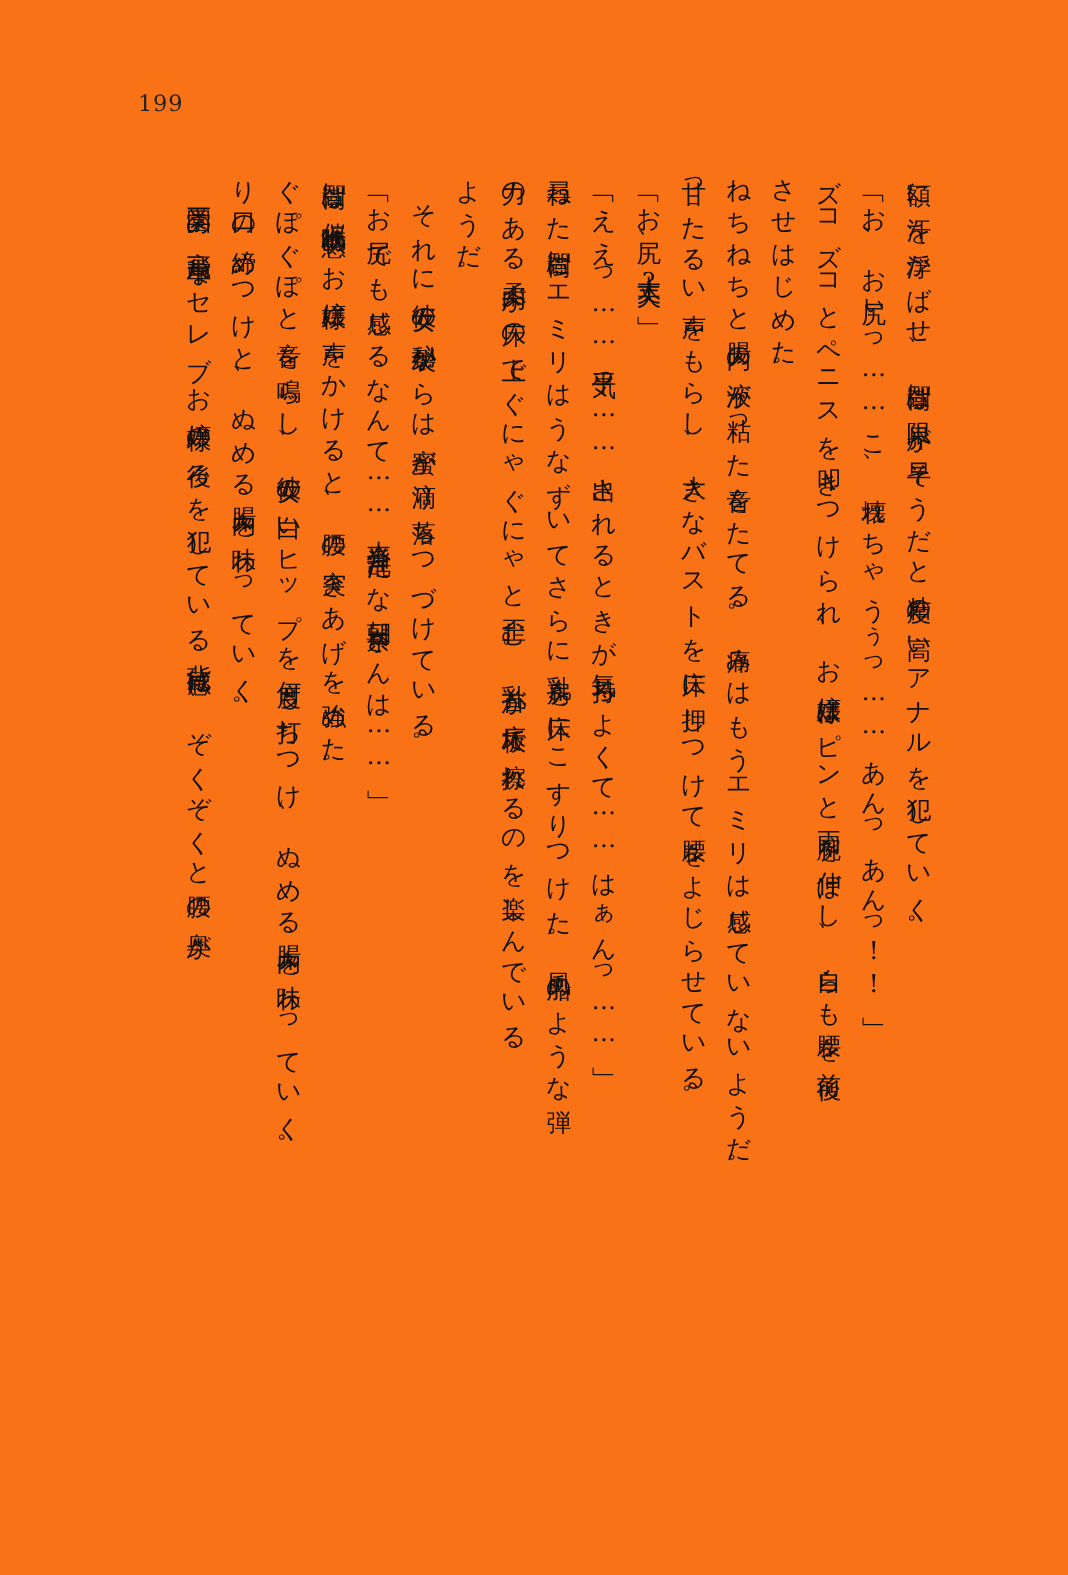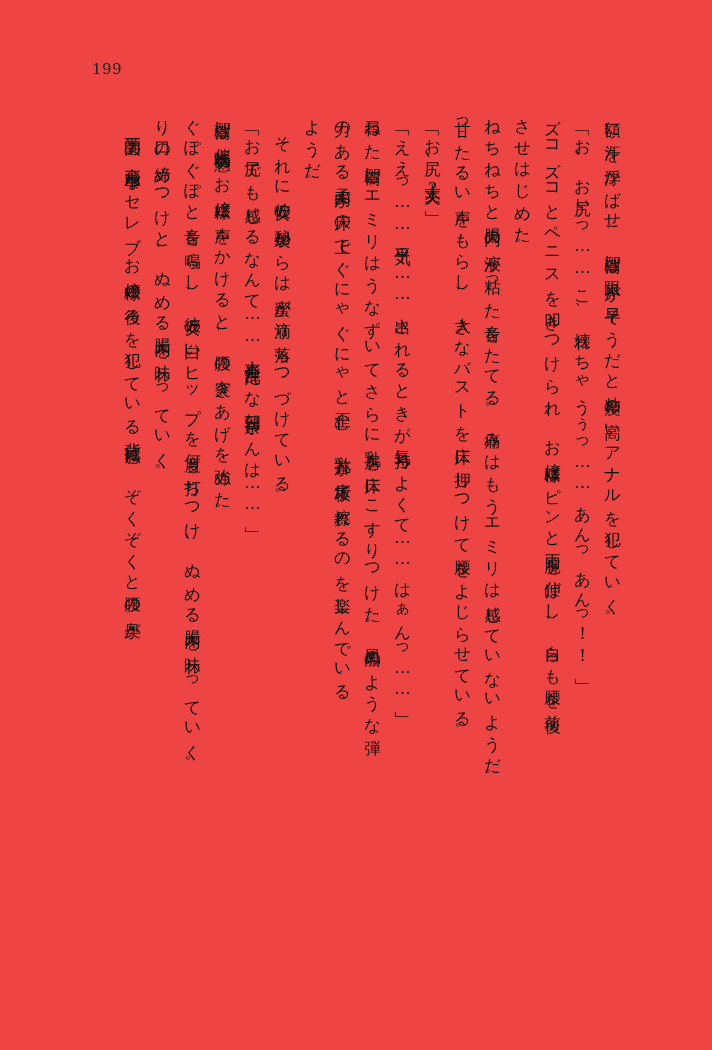--- a/index.html
+++ b/index.html
@@ -15,21 +15,21 @@
     color: #1a1a1a;
     overflow: hidden;
   }
 
   .page {
     position: absolute;
     top: 0;
     left: 0;
     width: 712px;
     height: 1050px;
-    background: #ef4444;
+    background: #f97316;
   }
 
   
   .page-number {
     position: absolute;
     top: 60px;
     left: 92px;
     font-family: "DejaVu Serif", "Liberation Serif", serif;
     font-size: 15px;
     color: #222;

